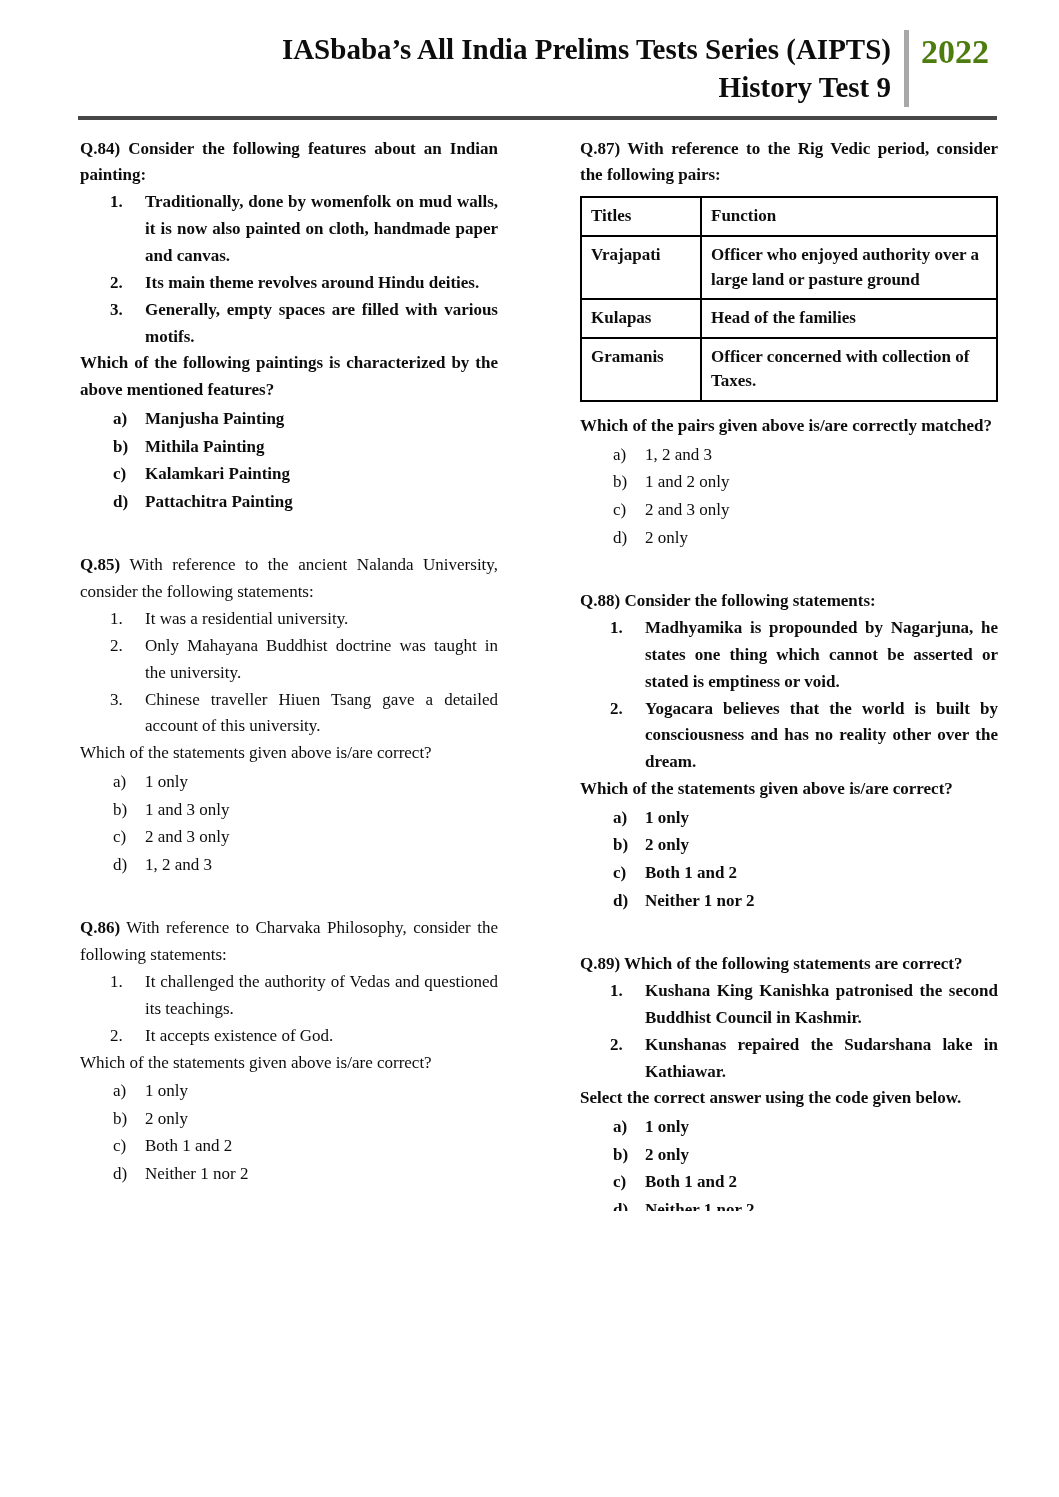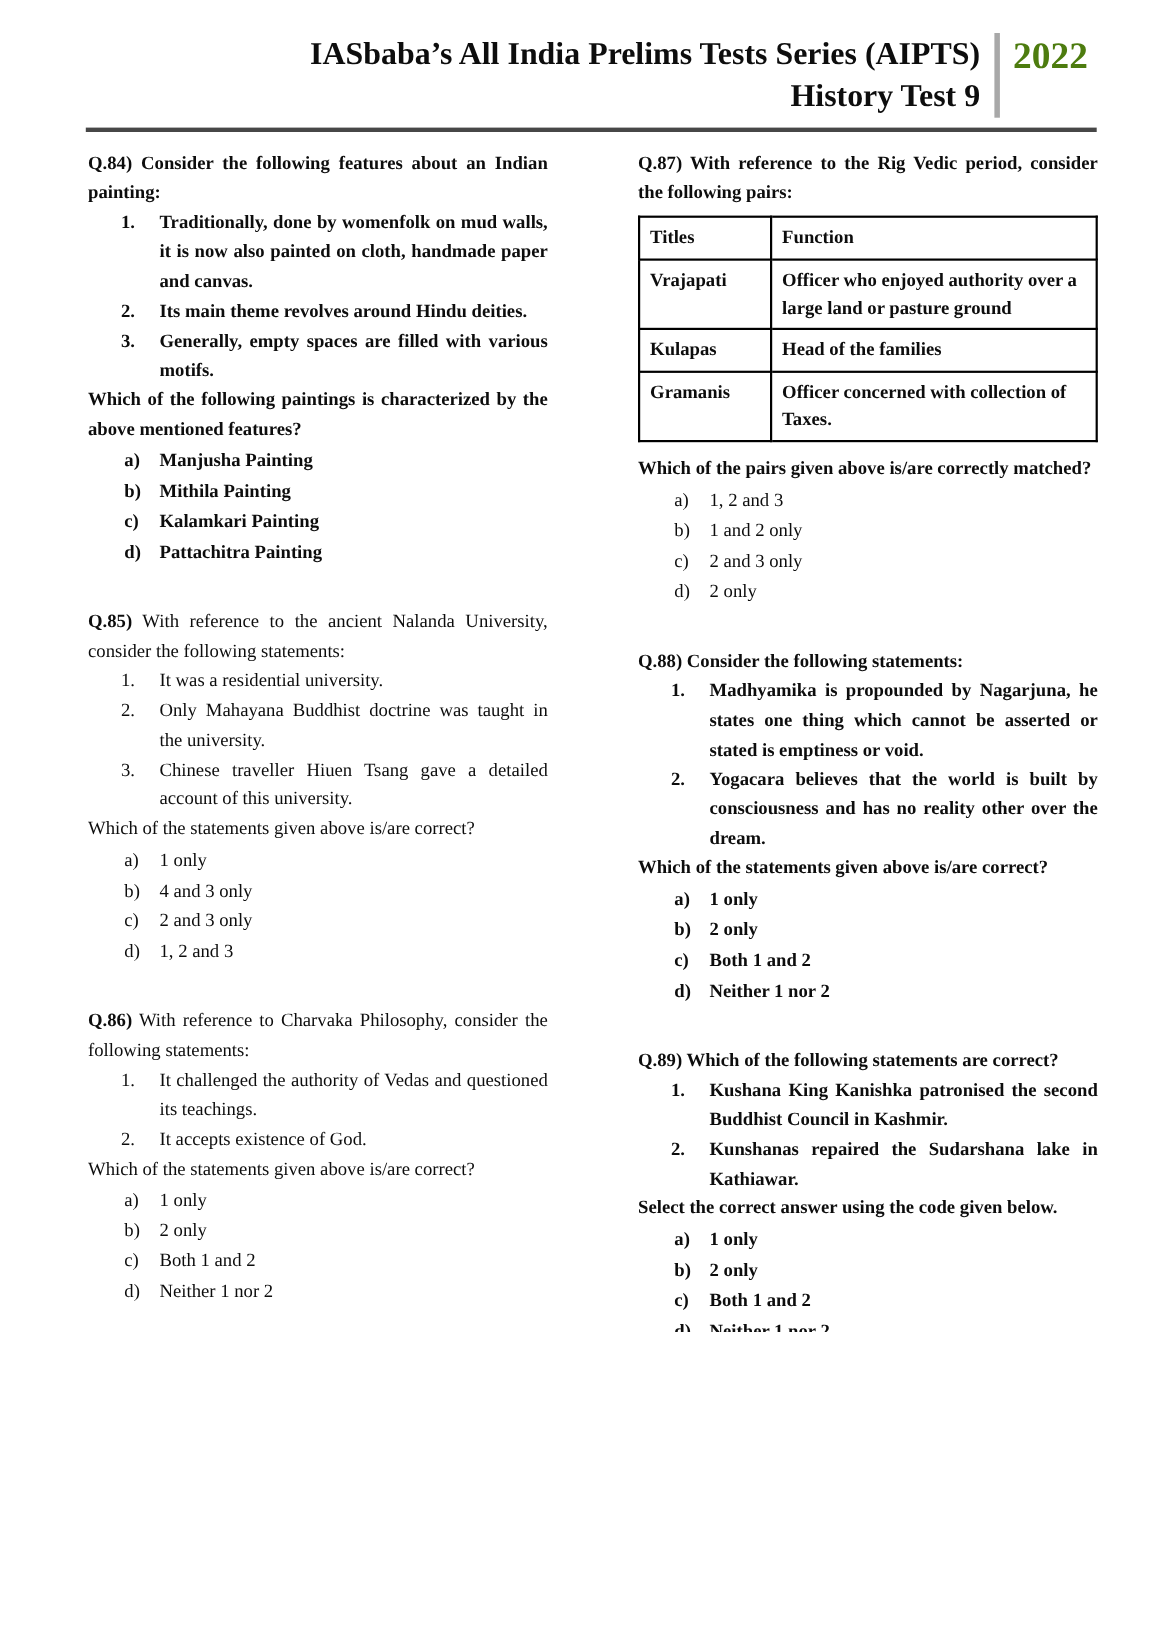--- a/index.html
+++ b/index.html
@@ -144,21 +144,21 @@
             </div>
           </div>
           <p class="q-text light">Which of the statements given above is/are correct?</p>
           <div class="options light">
             <div class="option">
               <span class="opt-key">a)</span>
               <span class="opt-text">1 only</span>
             </div>
             <div class="option">
               <span class="opt-key">b)</span>
-              <span class="opt-text">4 and 3 only</span>
+              <span class="opt-text">1 and 3 only</span>
             </div>
             <div class="option">
               <span class="opt-key">c)</span>
               <span class="opt-text">2 and 3 only</span>
             </div>
             <div class="option">
               <span class="opt-key">d)</span>
               <span class="opt-text">1, 2 and 3</span>
             </div>
           </div>

